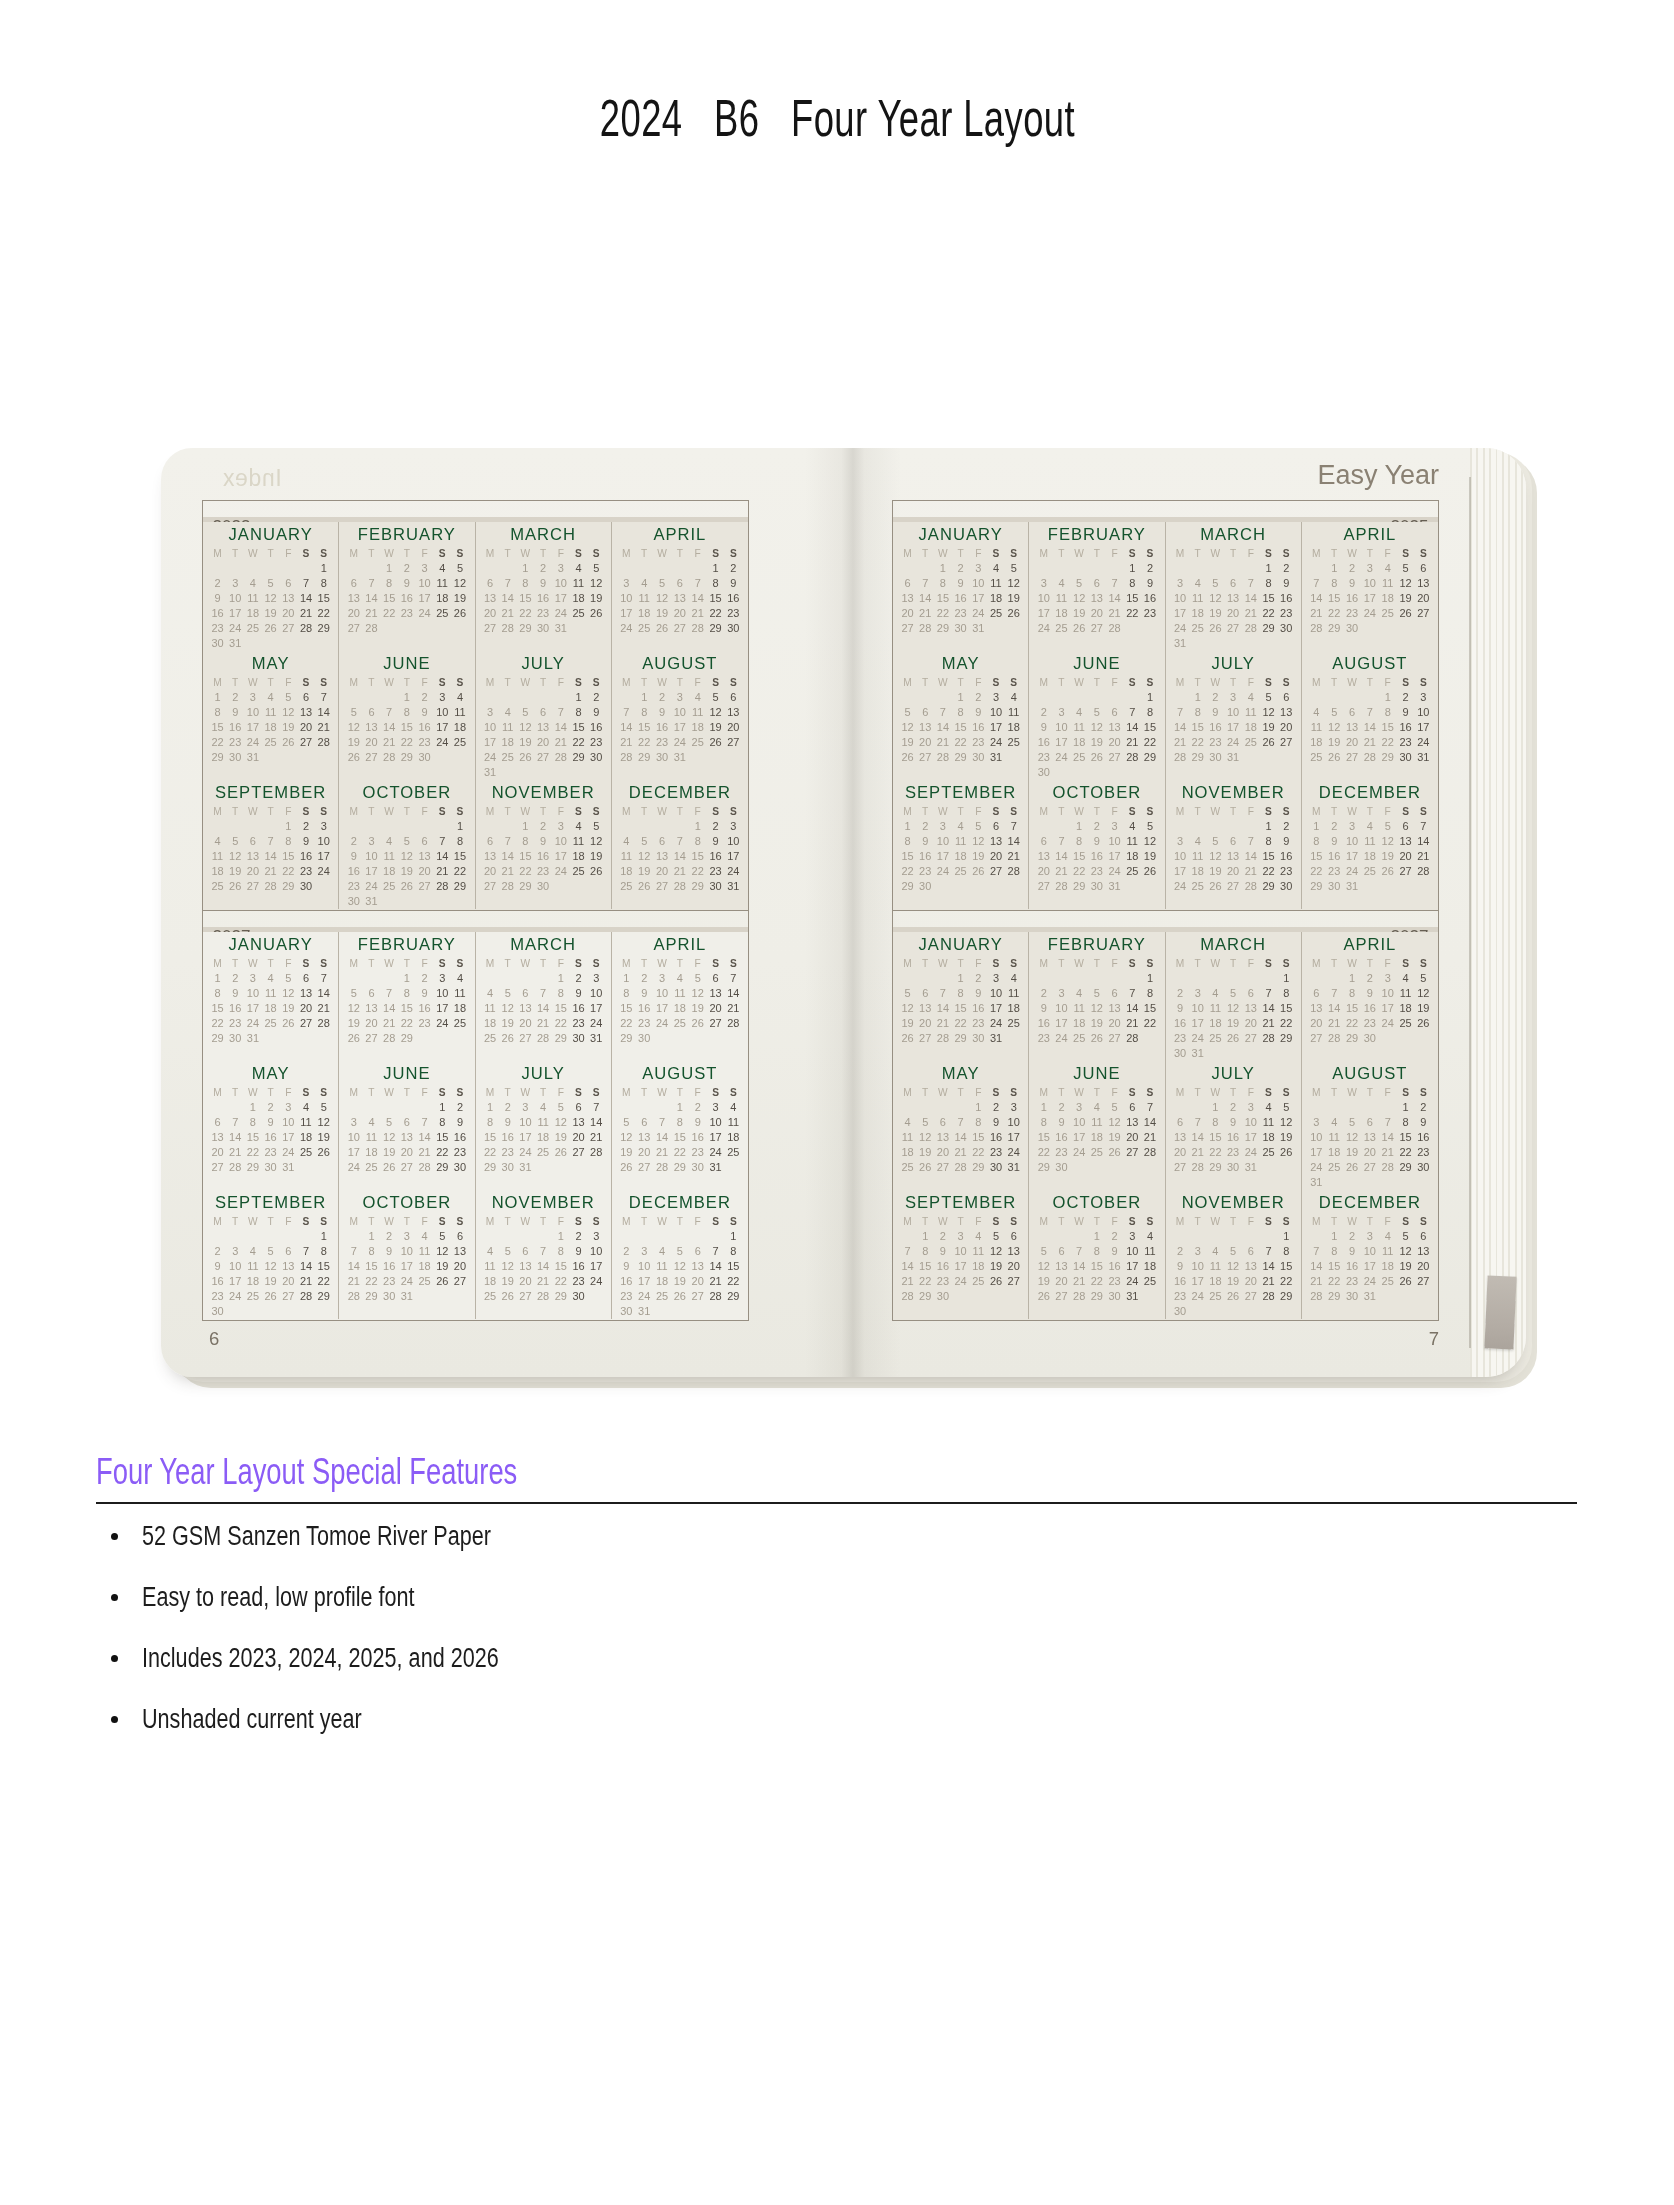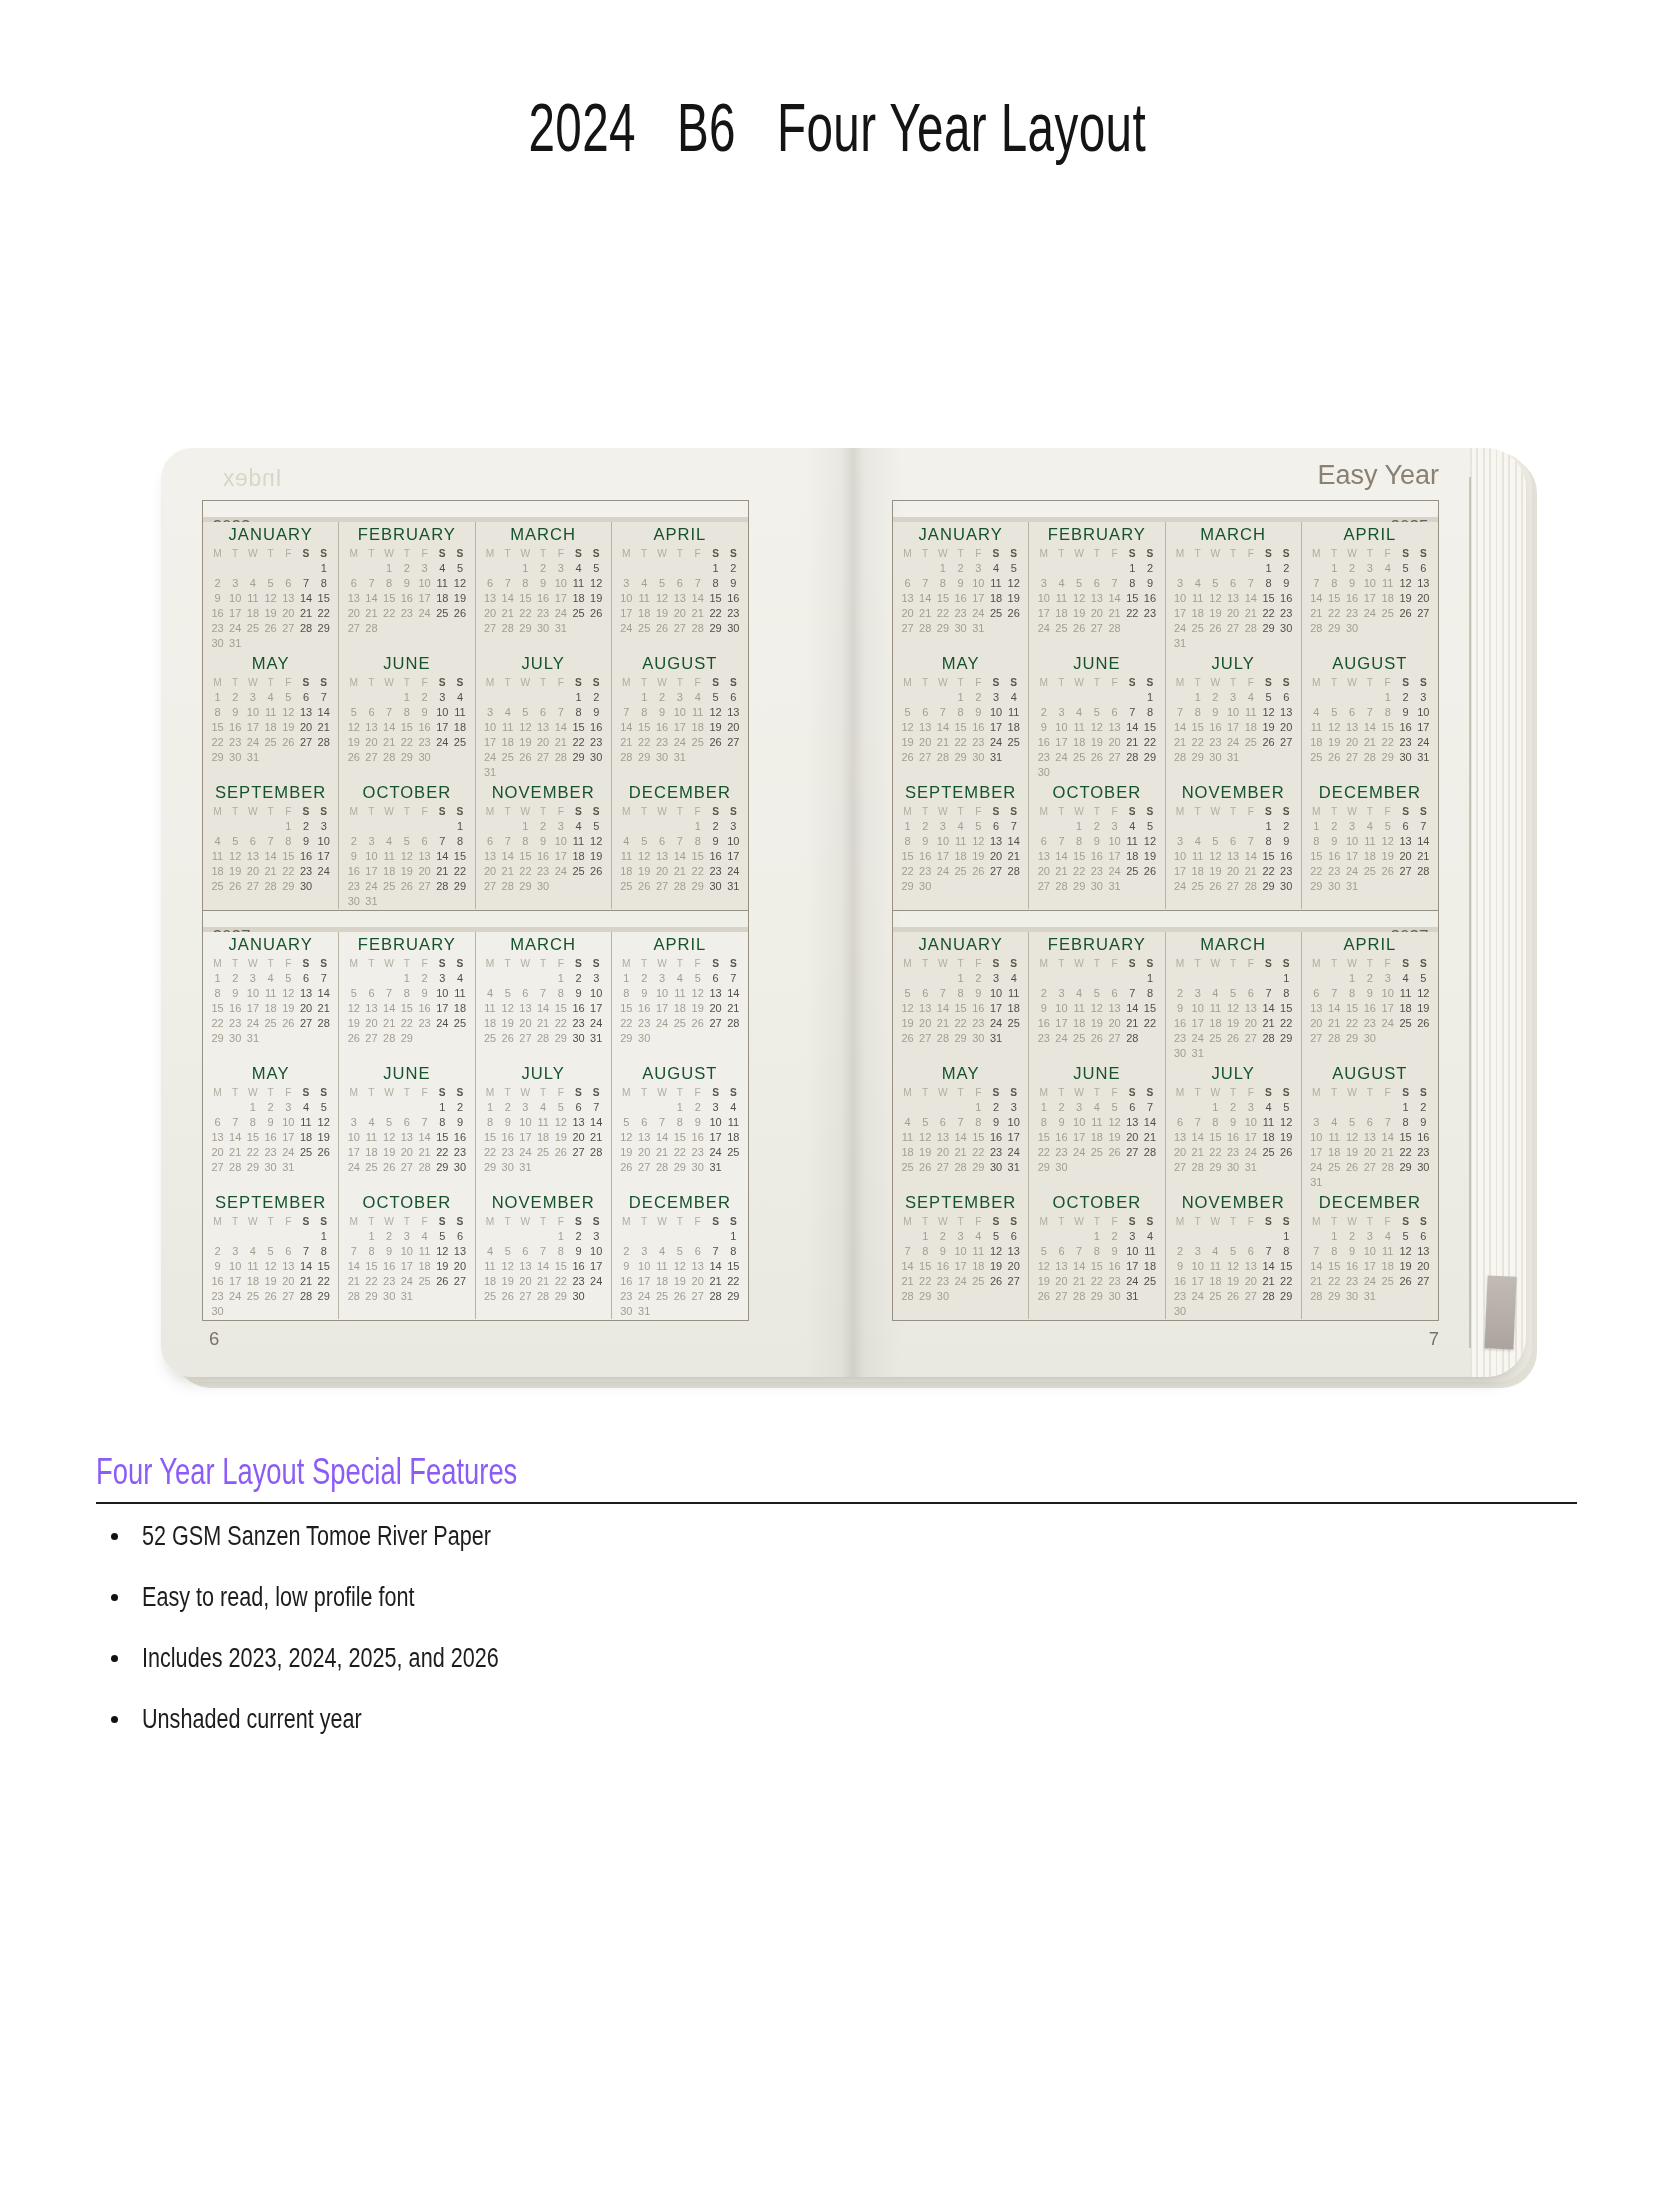--- a/index.html
+++ b/index.html
@@ -1,21 +1,21 @@
 <!DOCTYPE html>
 <html style="font-size:10.2px"><head>
 <meta charset="utf-8">
 <style>
   html,body{margin:0;padding:0;background:#ffffff;}
   .canvas{position:relative;width:1674px;height:2205px;background:#ffffff;overflow:hidden;
           font-family:"Liberation Sans",sans-serif;}
 
   
   .page-title{position:absolute;left:0;right:0;top:88px;text-align:center;
-              font-size:68px;font-weight:400;color:#141414;}
+              font-size:52px;font-weight:400;color:#141414;}
   .page-title .cond{display:inline-block;transform:scaleX(.70);transform-origin:center;
                     white-space:pre;letter-spacing:0.6px;}
 
   
   .stack{position:absolute;border-radius:36px;}
   .stack.s2{left:175px;top:457px;width:1362px;height:931px;background:#e3e1d7;}
   .stack.s1{left:167px;top:452px;width:1365px;height:930px;background:#ebe9e0;}
   .book{position:absolute;left:161px;top:448px;width:1365px;height:929px;
         border-radius:31px 40px 40px 31px;
         background:linear-gradient(180deg,#f2f1eb 0%,#efeee7 55%,#eae9e1 100%);

